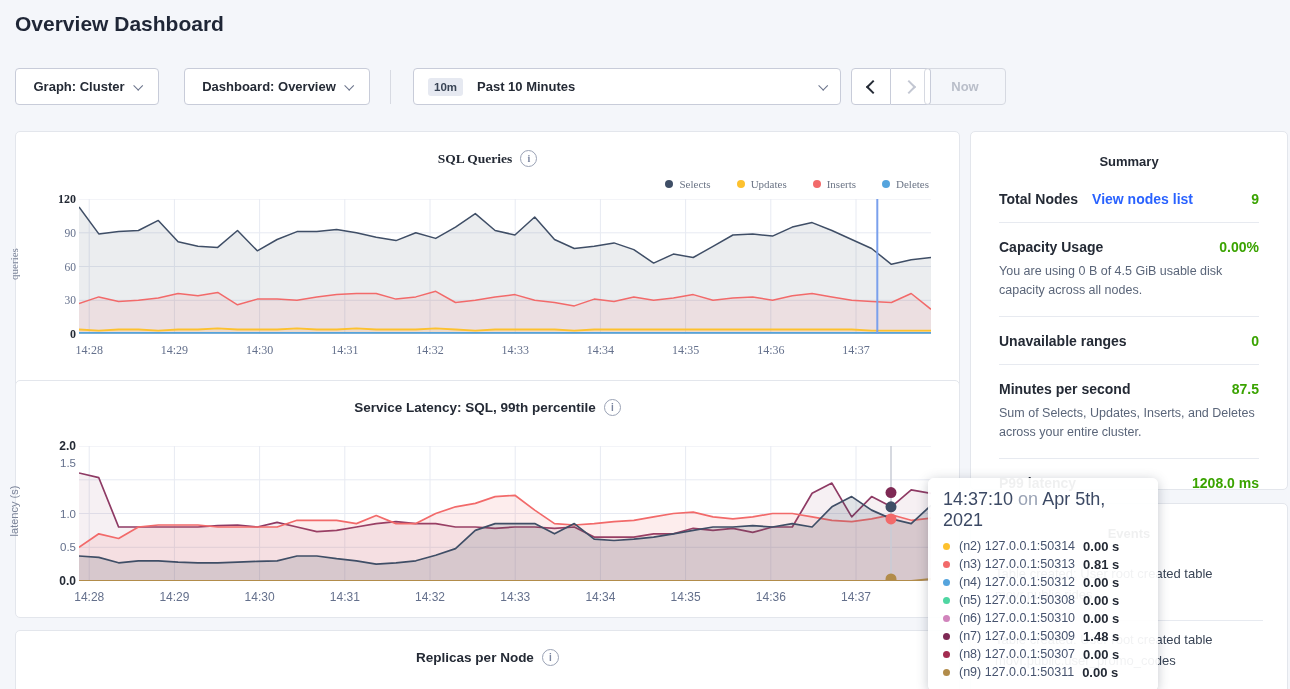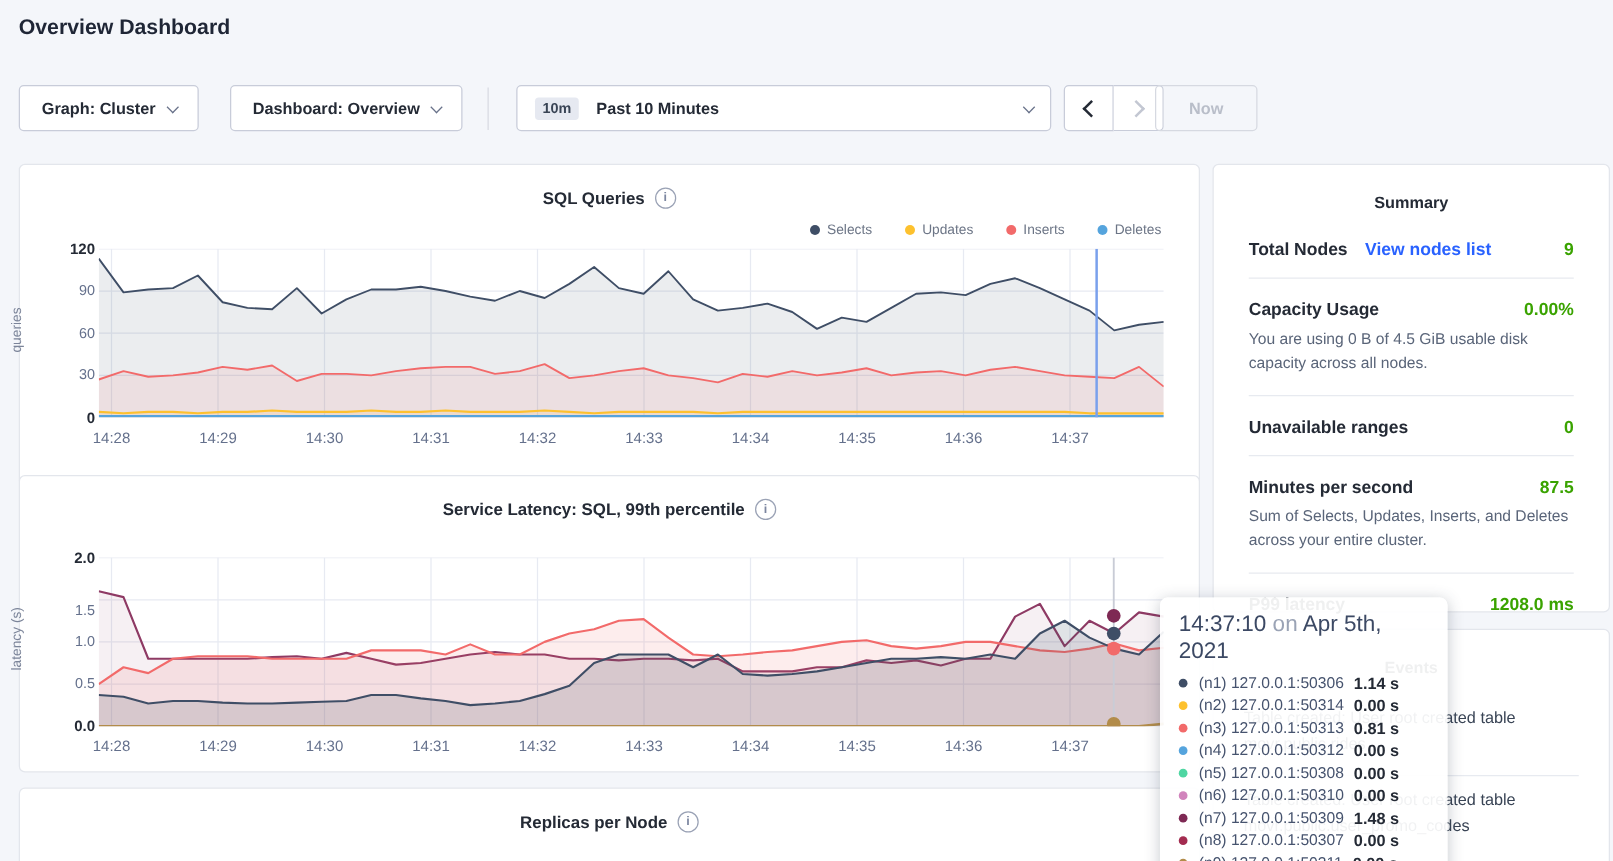--- a/index.html
+++ b/index.html
@@ -3,21 +3,21 @@
 <meta charset="utf-8">
 <style>
   html,body{margin:0;padding:0;}
   body{
     width:1290px;height:689px;overflow:hidden;position:relative;
     background:#f4f6fa;
     font-family:"Liberation Sans","DejaVu Sans",sans-serif;
     color:#242a35;
   }
   
-  .page-title{position:absolute;left:15px;top:12px;font-size:17px;font-weight:600;color:#1f2636;}
+  .page-title{position:absolute;left:15px;top:12px;font-size:21px;font-weight:600;color:#1f2636;}
   .toolbar{position:absolute;left:0;top:68px;width:1290px;height:37px;}
   .btn{
     position:absolute;height:37px;box-sizing:border-box;background:#fff;
     border:1px solid #c8ccd9;border-radius:4px;display:flex;align-items:center;
     justify-content:center;font-size:13px;font-weight:600;color:#242a35;cursor:pointer;
   }
   .btn-graph{left:15px;width:144px;}
   .btn-dashboard{left:184px;width:186px;}
   .chev{display:inline-block;width:6px;height:6px;border-right:1.7px solid #69728a;
     border-bottom:1.7px solid #69728a;transform:rotate(45deg) translateY(-1px);margin-left:9px;}
@@ -33,21 +33,21 @@
   .arrow-btn{width:40px;height:37px;box-sizing:border-box;background:#fff;border:1px solid #c8ccd9;
     display:flex;align-items:center;justify-content:center;cursor:pointer;}
   .arrow-prev{border-radius:4px 0 0 4px;}
   .arrow-next{border-radius:0 4px 4px 0;border-left:none;}
   .arr{display:inline-block;width:8px;height:8px;border-right:2.2px solid #242a35;border-bottom:2.2px solid #242a35;}
   .arr-left{transform:rotate(135deg);margin-left:4px;}
   .arr-right{transform:rotate(-45deg);margin-right:4px;border-color:#c3c7d2;}
   .btn-now{left:924px;width:82px;background:transparent;border-color:#d6d9e1;color:#b9bec9;font-weight:700;}
   
   .card{position:absolute;background:#fff;border:1px solid #e3e6ec;border-radius:5px;box-sizing:border-box;}
-  .card-chart1{left:15px;top:131px;width:945px;height:258px;}
+  .card-chart1{left:15px;top:131px;width:945px;height:258px;font-family:Liberation Serif, serif;}
   .card-chart2{left:15px;top:380px;width:945px;height:238px;}
   .card-chart3{left:15px;top:630px;width:945px;height:80px;}
   .card-summary{left:970px;top:131px;width:318px;height:359px;}
   .card-events{left:970px;top:503px;width:318px;height:200px;}
   .chart-title-row{display:flex;align-items:center;justify-content:center;margin-top:18px;gap:8px;}
   .chart-title{font-size:13.5px;font-weight:700;color:#242a35;}
   .info-icon{width:15px;height:15px;border:1px solid #9aa2b5;border-radius:50%;color:#7c86a0;
     font-size:10px;font-weight:600;display:inline-flex;align-items:center;justify-content:center;cursor:pointer;}
   .legend{position:absolute;right:30px;top:46px;display:flex;gap:26px;}
   .legend-item{display:inline-flex;align-items:center;gap:6px;font-size:11px;color:#6c7586;cursor:pointer;}
@@ -199,21 +199,21 @@
 <div class="card card-chart2">
   <div class="chart-title-row">
     <span class="chart-title">Service Latency: SQL, 99th percentile</span>
     <span class="info-icon">i</span>
   </div>
   <div class="ylabel ylab2">latency (s)</div>
   <div class="yticks yt2">
       <span class="bold" style="top: 135px;">0.0</span>
       <span style="top: 101.25px;">0.5</span>
       <span style="top: 67.5px;">1.0</span>
-      <span style="top: 43px;">1.5</span>
+      <span style="top: 17px;">1.5</span>
       <span class="bold" style="top: 0px;">2.0</span>
     </div>
   <div class="plot-wrap plot2">
     <svg class="chart" width="852" height="135">
         <line x1="0" x2="852" y1="135.0" y2="135.0" stroke="#e7eaf2" stroke-width="1"></line>
         <line x1="0" x2="852" y1="101.3" y2="101.3" stroke="#e7eaf2" stroke-width="1"></line>
         <line x1="0" x2="852" y1="67.5" y2="67.5" stroke="#e7eaf2" stroke-width="1"></line>
         <line x1="0" x2="852" y1="33.8" y2="33.8" stroke="#e7eaf2" stroke-width="1"></line>
         <line x1="0" x2="852" y1="0.0" y2="0.0" stroke="#e7eaf2" stroke-width="1"></line>
         <line x1="10.2" x2="10.2" y1="0" y2="135" stroke="#e7eaf2" stroke-width="1"></line>
@@ -313,25 +313,20 @@
 </div>
 
 <div class="tooltip">
   <div class="tt-header">
     <span>14:37:10</span>
     <span class="tt-on">on</span>
     <span>Apr 5th, 2021</span>
   </div>
   <div id="tooltip-rows">
       <div class="tt-row">
-        <span class="tt-dot" style="background: rgb(63, 78, 102);"></span>
-        <span class="tt-label">(n1) 127.0.0.1:50306</span>
-        <span class="tt-val">1.14 s</span>
-      </div>
-      <div class="tt-row">
         <span class="tt-dot" style="background: rgb(253, 193, 46);"></span>
         <span class="tt-label">(n2) 127.0.0.1:50314</span>
         <span class="tt-val">0.00 s</span>
       </div>
       <div class="tt-row">
         <span class="tt-dot" style="background: rgb(242, 106, 106);"></span>
         <span class="tt-label">(n3) 127.0.0.1:50313</span>
         <span class="tt-val">0.81 s</span>
       </div>
       <div class="tt-row">

